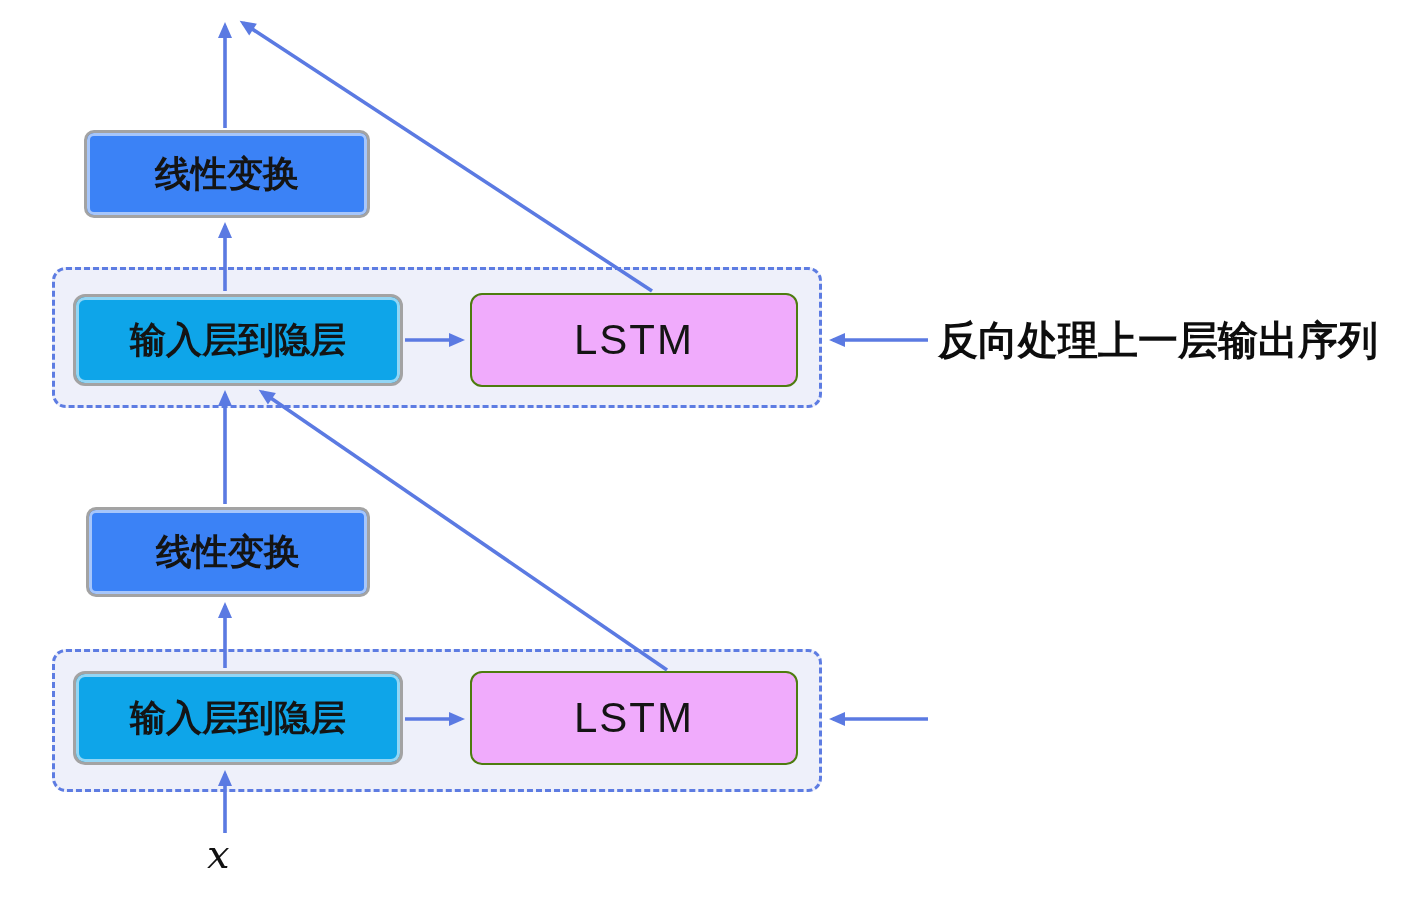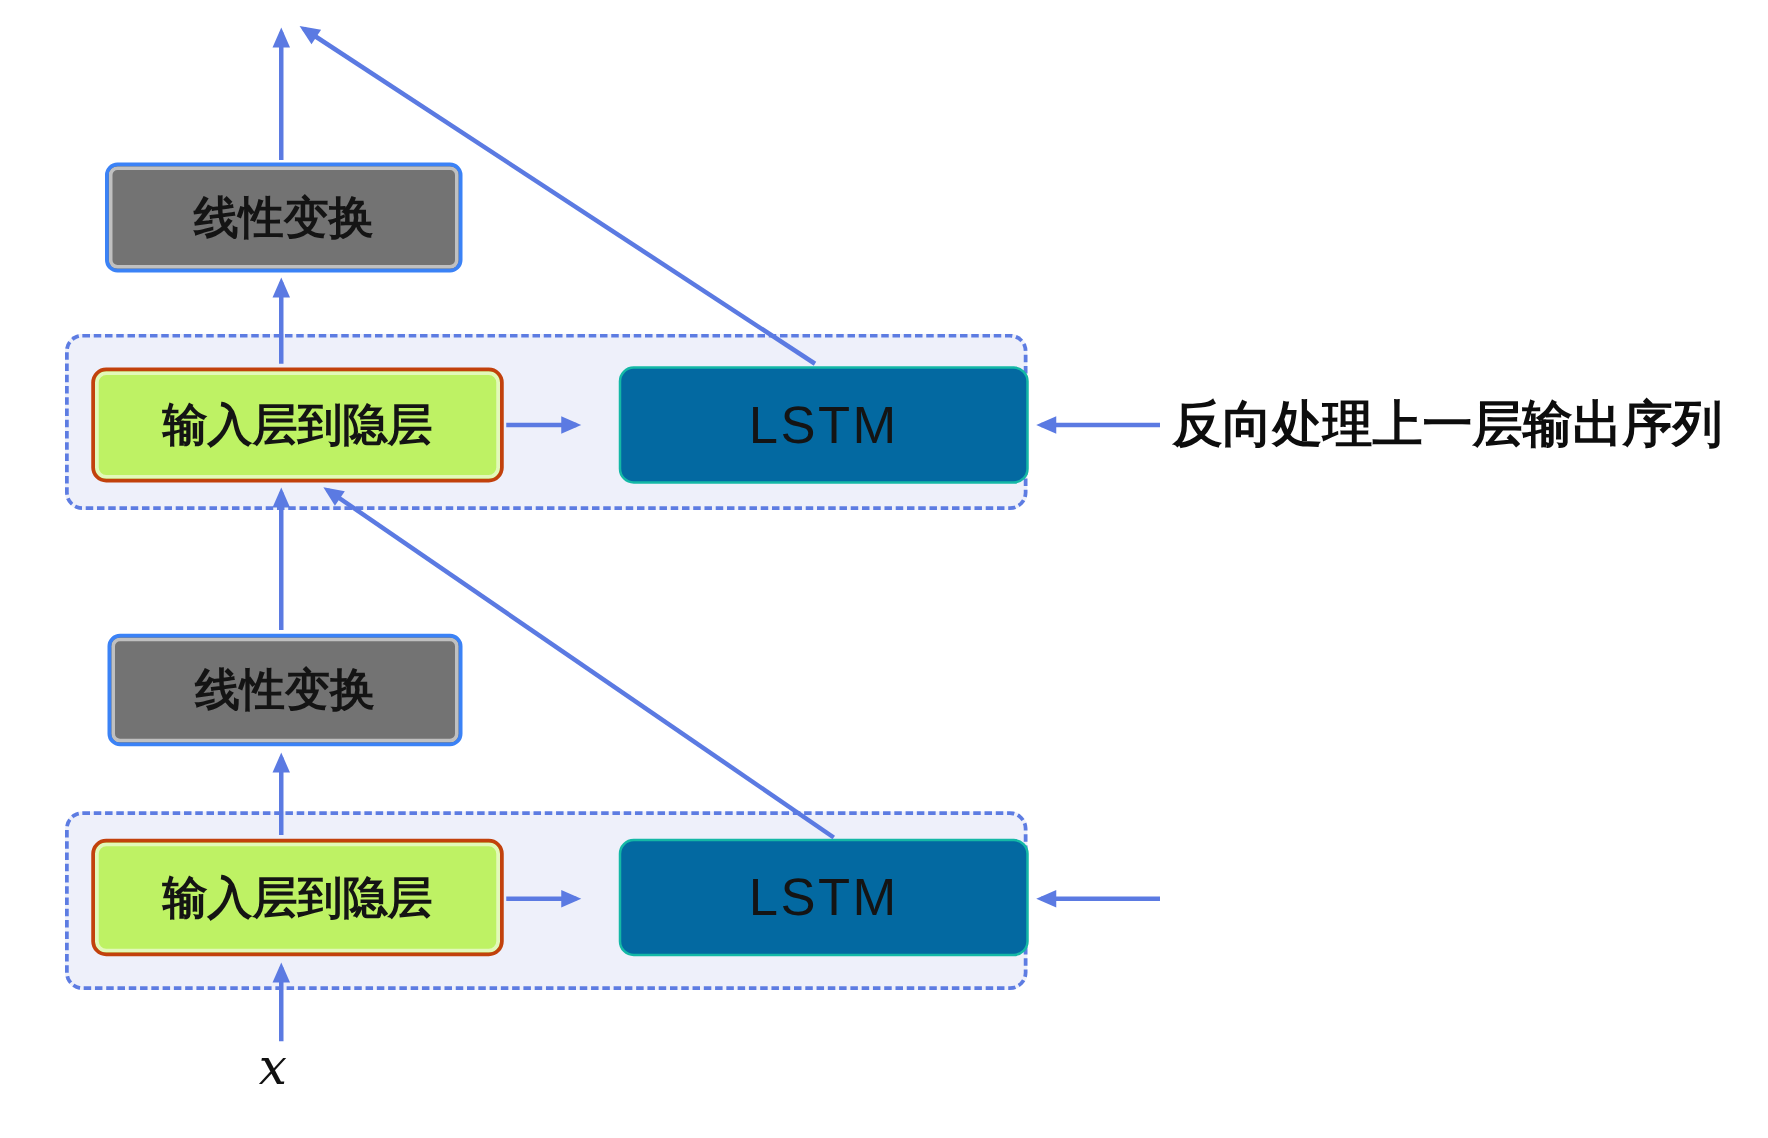--- a/index.html
+++ b/index.html
@@ -9,30 +9,30 @@
   }
   .dash-box{
     position:absolute;box-sizing:border-box;
     border:3px dashed #5d7ce2;background:#eef0fa;border-radius:14px;z-index:1;
   }
   .node{
     position:absolute;box-sizing:border-box;display:flex;align-items:center;justify-content:center;
     color:#141414;font-weight:700;z-index:2;
   }
   .node.orange{
-    background:#737373;border:3px solid #3b82f6;border-radius:10px;font-size:36px;
+    background:#3b82f6;border:3px solid #a3a3a3;border-radius:10px;font-size:36px;
     box-shadow:inset 0 0 0 3px rgba(255,255,255,.55);
   }
   .node.purple{
-    background:#bef264;border:3px solid #c2410c;border-radius:12px;font-size:36px;
+    background:#0ea5e9;border:3px solid #a3a3a3;border-radius:12px;font-size:36px;
     box-shadow:inset 0 0 0 3px rgba(255,255,255,.55);
   }
   .node.lstm{
-    background:#0369a1;border:2px solid #14b8a6;border-radius:12px;
-    font-weight:400;font-size:42px;letter-spacing:2px;margin-left:25px;
+    background:#f0abfc;border:2px solid #4d7c0f;border-radius:12px;
+    font-weight:400;font-size:42px;letter-spacing:2px;
   }
   .annotation{
     position:absolute;font-weight:700;font-size:40px;line-height:1;color:#0d0d0d;
     white-space:nowrap;z-index:2;
   }
   .x-label{
     position:absolute;font-family:"DejaVu Serif",serif;font-style:italic;
     font-size:40px;line-height:1;color:#111;z-index:2;
   }
   svg.arrows{position:absolute;left:0;top:0;width:1414px;height:910px;pointer-events:none;z-index:5;}

